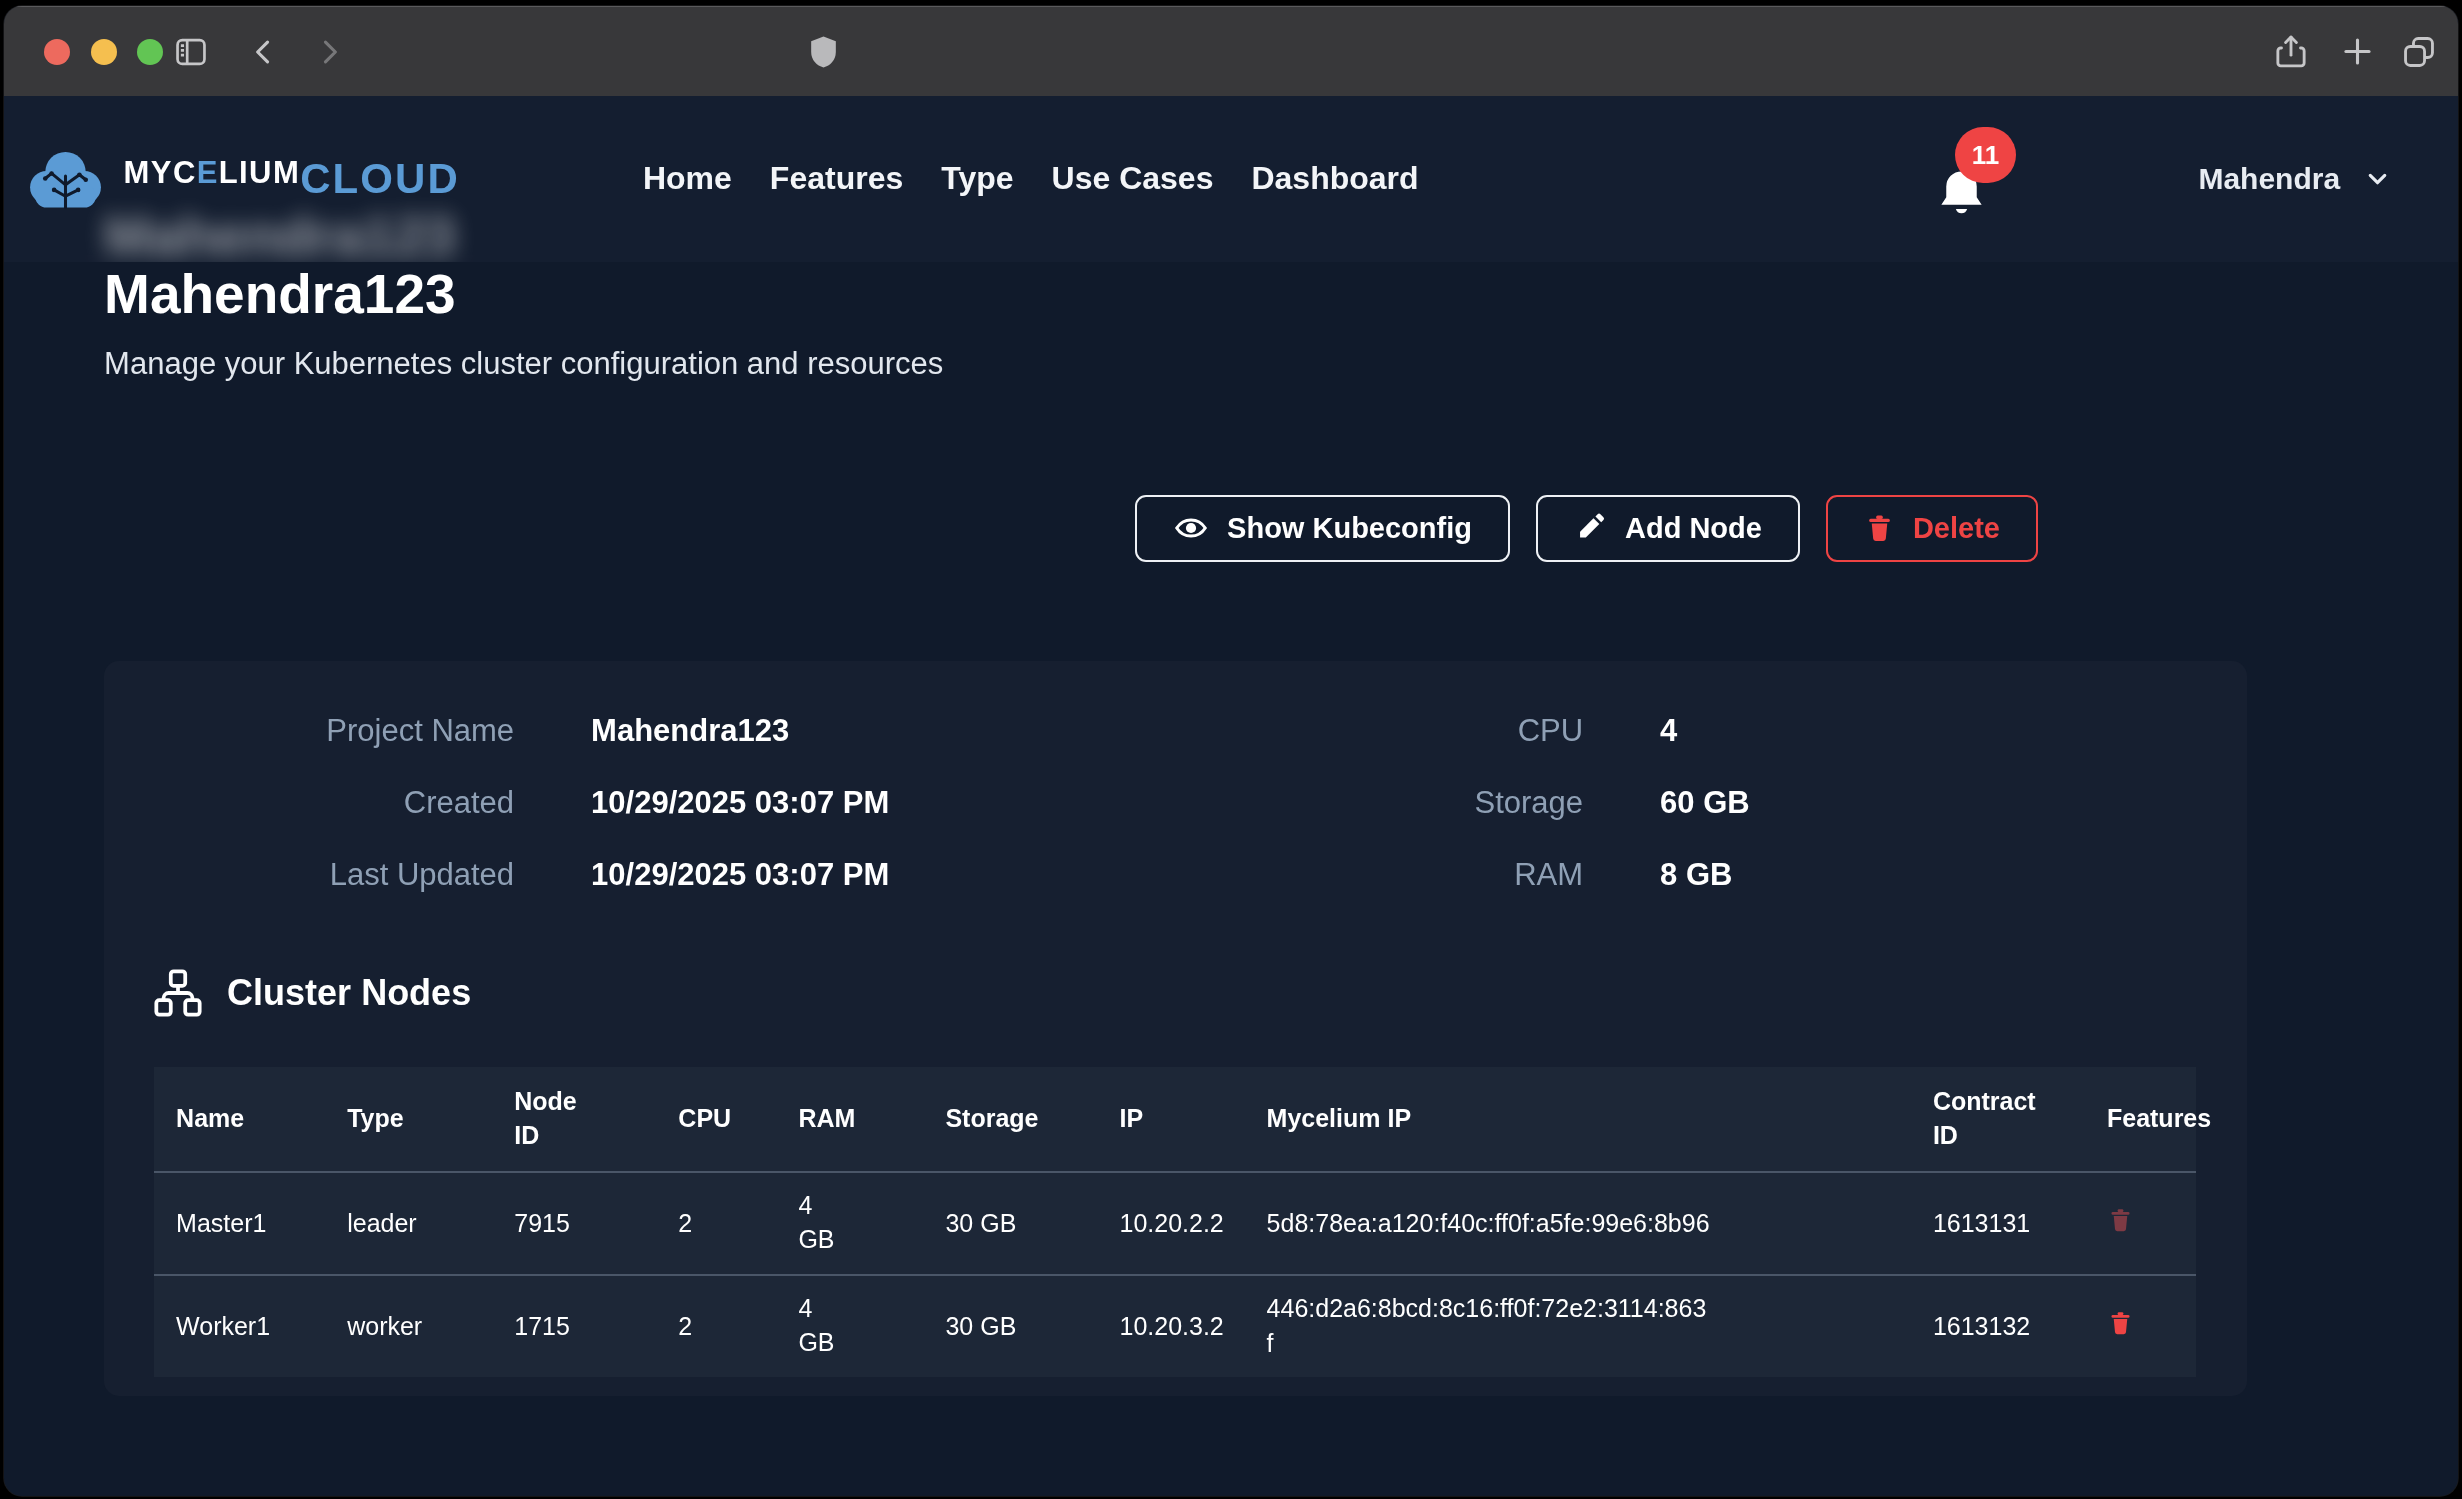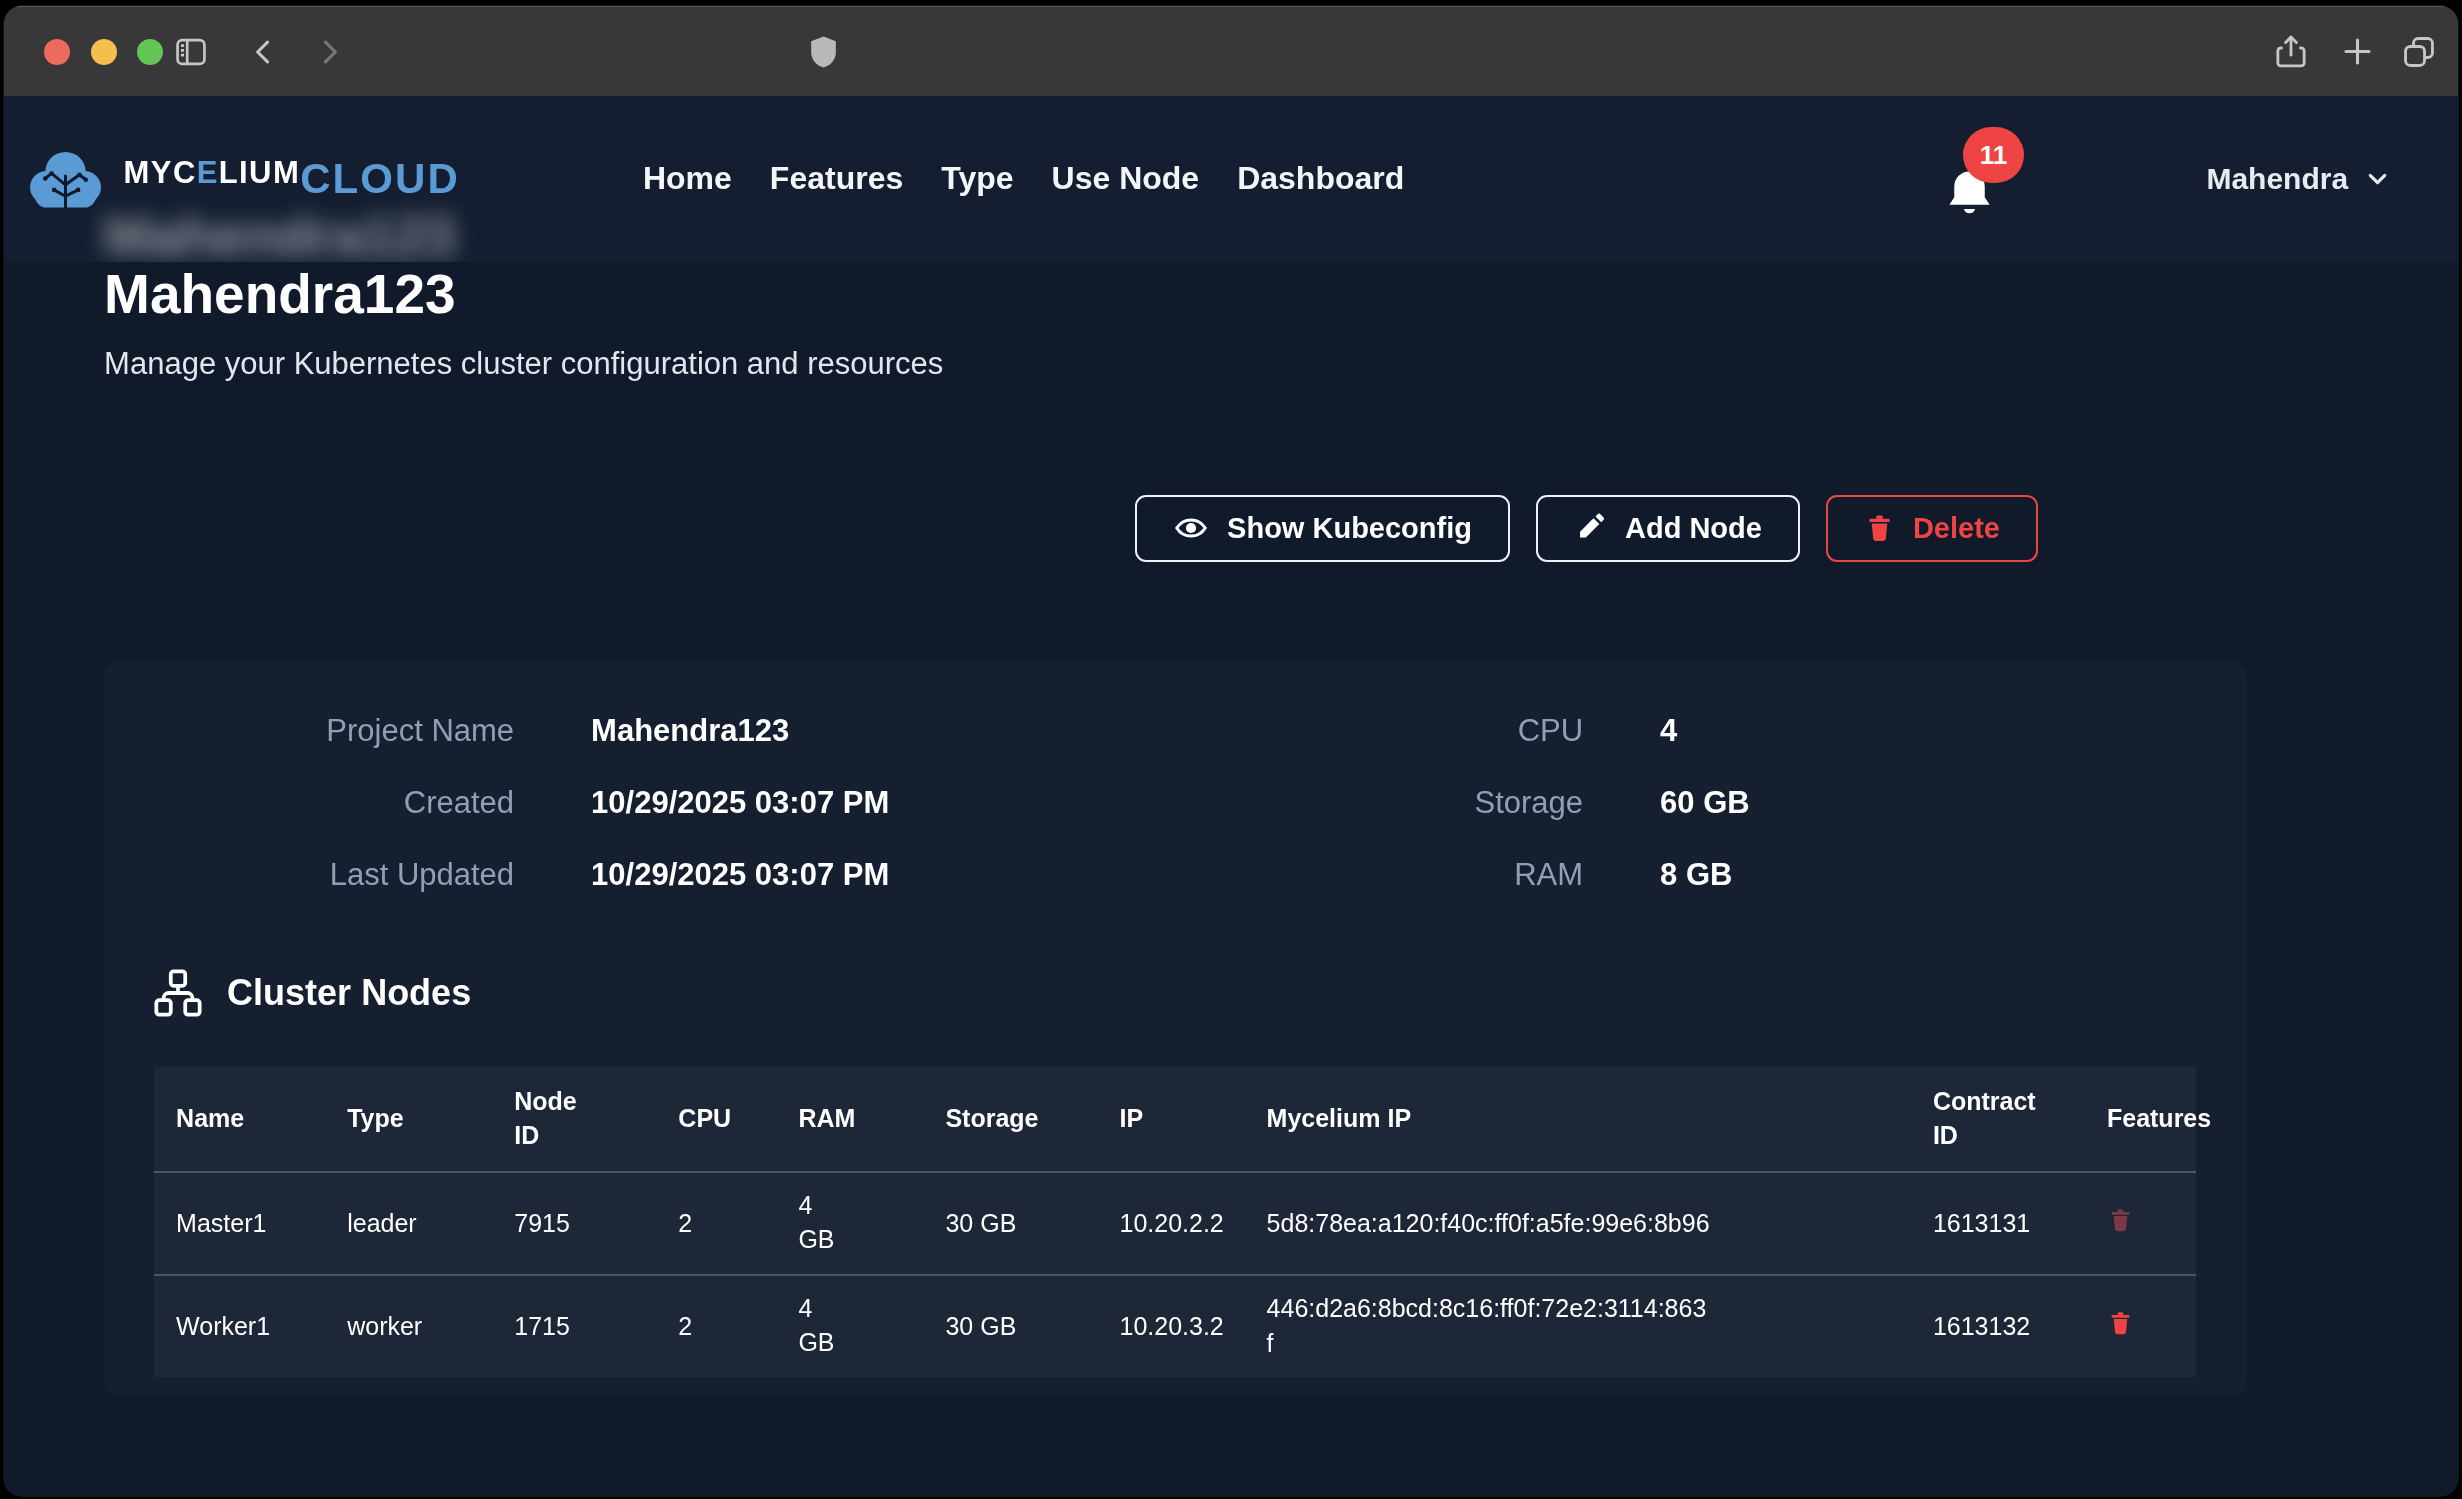--- a/index.html
+++ b/index.html
@@ -32,21 +32,21 @@
   .brand-line1 .e-bars{color:var(--brand-blue,#5b9bd5);}
   .brand-line2{font-size:42px;font-weight:800;color:var(--brand-blue,#5b9bd5);letter-spacing:2.1px;margin-top:1.4px;}
   .nav-links{display:flex;gap:38px;margin-left:183px;}
   .nav-links a{font-size:32px;font-weight:700;color:#f3f5f8;text-decoration:none;}
   .nav-right{margin-left:auto;display:flex;align-items:center;padding-right:66px;}
   .bell-wrap{position:relative;width:66px;height:103px;}
   .bell-wrap svg{position:absolute;left:0;bottom:5.5px;}
   .badge{position:absolute;left:23px;top:0;min-width:41px;height:56px;padding:0 9.6px;border-radius:30px;
     background:var(--badge-red,#ef4444);color:#fff;font-size:26px;font-weight:700;
     display:flex;align-items:center;justify-content:center;}
-  .user{display:flex;align-items:center;gap:15px;margin-left:200px;cursor:pointer;}
+  .user{display:flex;align-items:center;gap:23px;margin-left:200px;cursor:pointer;}
   .user-name{font-size:30px;font-weight:600;color:#e8ecf2;}
   
   .hero-title{position:absolute;left:100px;top:220px;z-index:1;font-size:55px;font-weight:700;color:#fff;}
   .hero-sub{position:absolute;left:100px;top:309px;z-index:1;font-size:31px;color:#e2e7ee;}
   
   .actions{position:absolute;left:1131px;top:489px;display:flex;gap:26px;z-index:1;}
   .btn{height:67px;border-radius:11px;display:flex;align-items:center;gap:18px;padding:0 36px;
     font-size:29px;font-weight:700;background:transparent;cursor:pointer;}
   .btn-outline{border:2.1px solid #eef1f5;color:#fff;}
   .btn-danger{border:2.1px solid var(--danger-red,#ef4444);color:var(--danger-red,#ef4444);}
@@ -167,21 +167,21 @@
       </span>
       <span class="brand-text">
         <span class="brand-line1"><span>MYC</span><span class="e-bars">E</span><span>LIUM</span></span>
         <span class="brand-line2">CLOUD</span>
       </span>
     </div>
     <nav class="nav-links">
       <a href="#">Home</a>
       <a href="#">Features</a>
       <a href="#">Type</a>
-      <a href="#">Use Node</a>
+      <a href="#">Use Cases</a>
       <a href="#">Dashboard</a>
     </nav>
     <div class="nav-right">
       <div class="bell-wrap">
         <svg width="59" height="63" viewBox="0 0 24 24" fill="#fff">
           <path d="M12 3 a6.2 6.2 0 0 0 -6.2 6.2 V13.5 L3.8 16.6 H20.2 L18.2 13.5 V9.2 A6.2 6.2 0 0 0 12 3 Z"></path>
           <path d="M9.7 18.3 a2.4 2.4 0 0 0 4.6 0 Z"></path>
         </svg>
         <span class="badge">11</span>
       </div>

